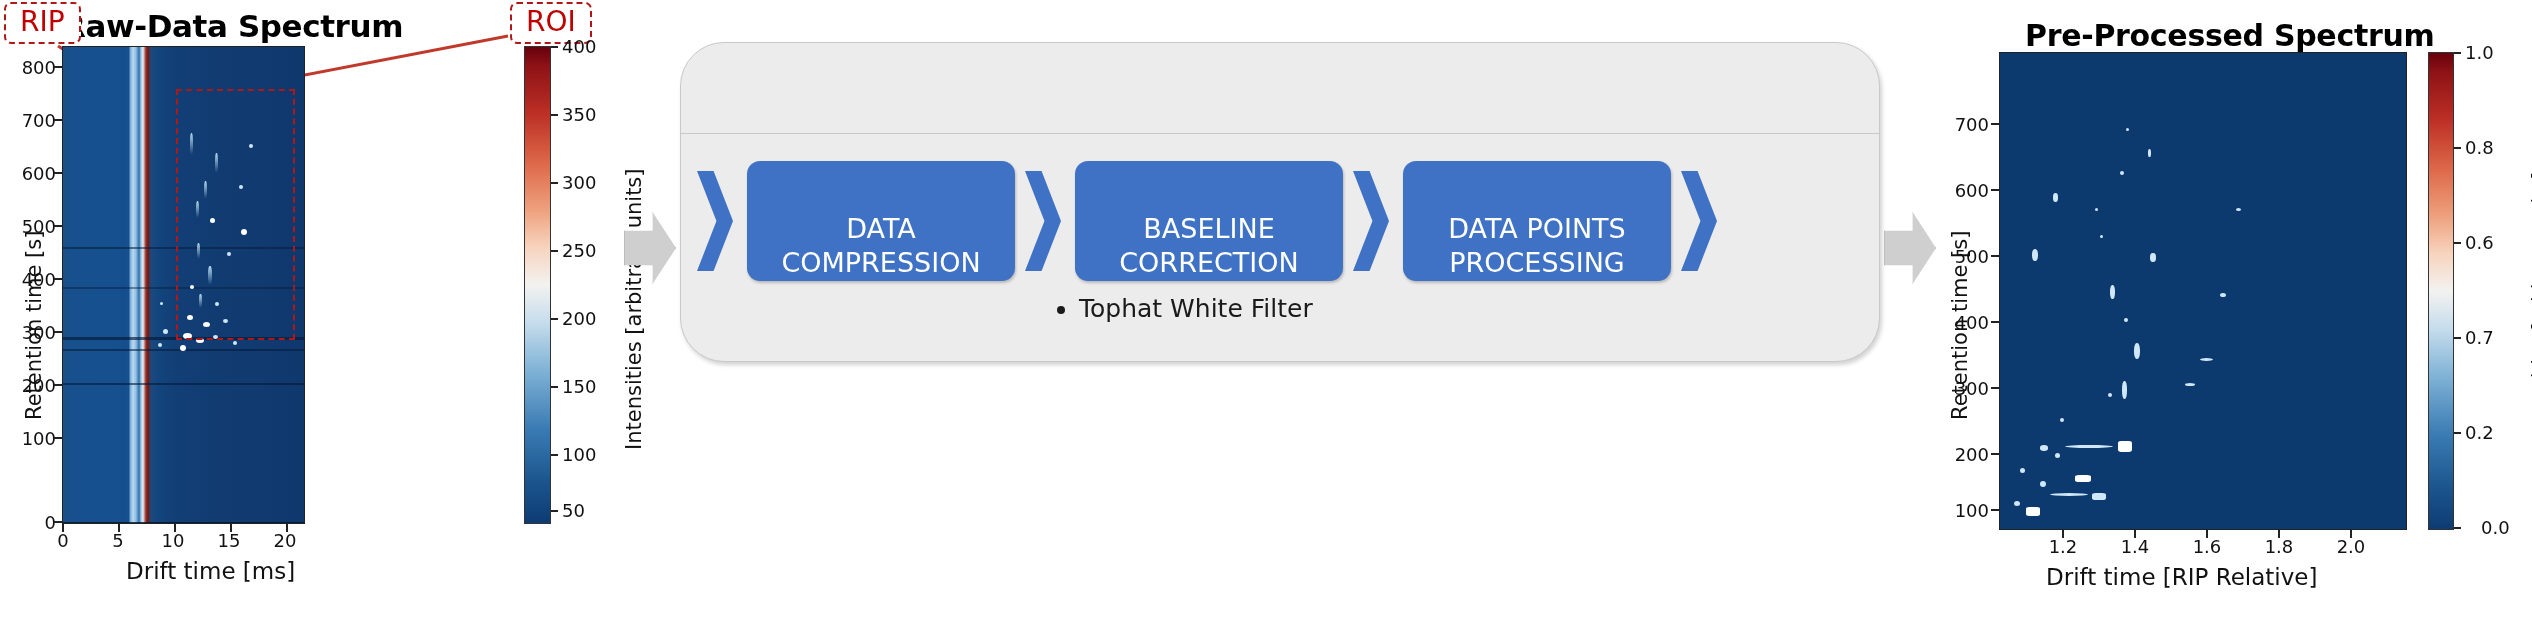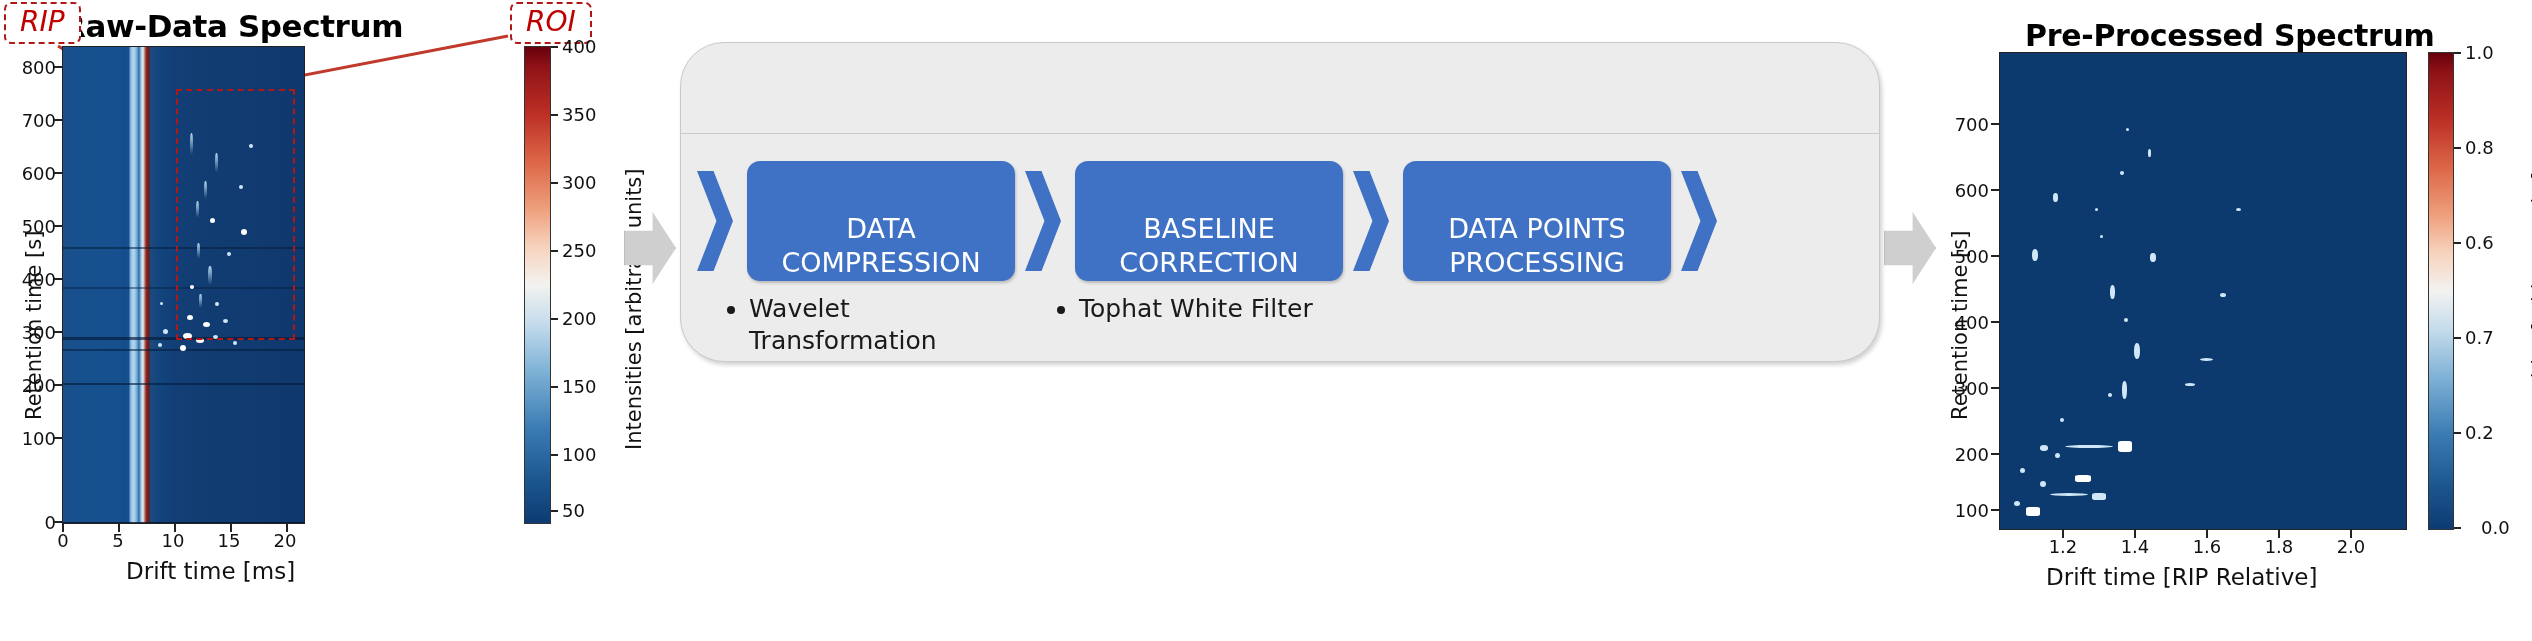--- a/index.html
+++ b/index.html
@@ -66,21 +66,21 @@
       #c5dcec 42%, #f3f2f0 50%, #f7d3bd 58%, #ee9f7c 66%,
       #dc6647 76%, #bc2f25 86%, #8e1216 96%, #67000d 100%);
   }
   .cbtick{position:absolute;font-size:18px;color:#111;}
   .cbtickmark{position:absolute;background:#222;width:7px;height:2px;}
 
   
   .callout{
     position:absolute;border:2px dashed #b01818;border-radius:7px;
     background:#fff;color:#c00000;font-size:28px;
-    padding:1px 14px 4px 14px;white-space:nowrap;font-style:italic;
+    padding:1px 14px 4px 14px;white-space:nowrap;
   }
 
   
   #pipeline{
     position:absolute;left:680px;top:42px;width:1200px;height:320px;
     background:#ececec;border:1px solid #c9c9c9;border-radius:44px;
     box-shadow:2px 3px 4px rgba(0,0,0,.18);box-sizing:border-box;
   }
   #pipeline-title{
     position:absolute;left:0;top:20px;width:100%;text-align:center;
@@ -272,25 +272,20 @@
   <div class="chev" style="left:672px;"></div>
 
   <div class="stage-box" style="left:722px;width:268px;">
     <span>
       <span>DATA POINTS</span><br>
       <span>PROCESSING</span>
     </span>
   </div>
   <div class="chev" style="left:1000px;"></div>
 
-  <div class="bullets" style="left:42px;width:300px;">
-    <ul>
-      <li>Wavelet Transformation</li>
-    </ul>
-  </div>
   <div class="bullets" style="left:372px;width:300px;">
     <ul>
       <li>Tophat White Filter</li>
     </ul>
   </div>
 </div>
 
 <div class="gray-arrow" style="left:1884px;top:212px;"></div>
 
 <div id="right-figure"></div>

